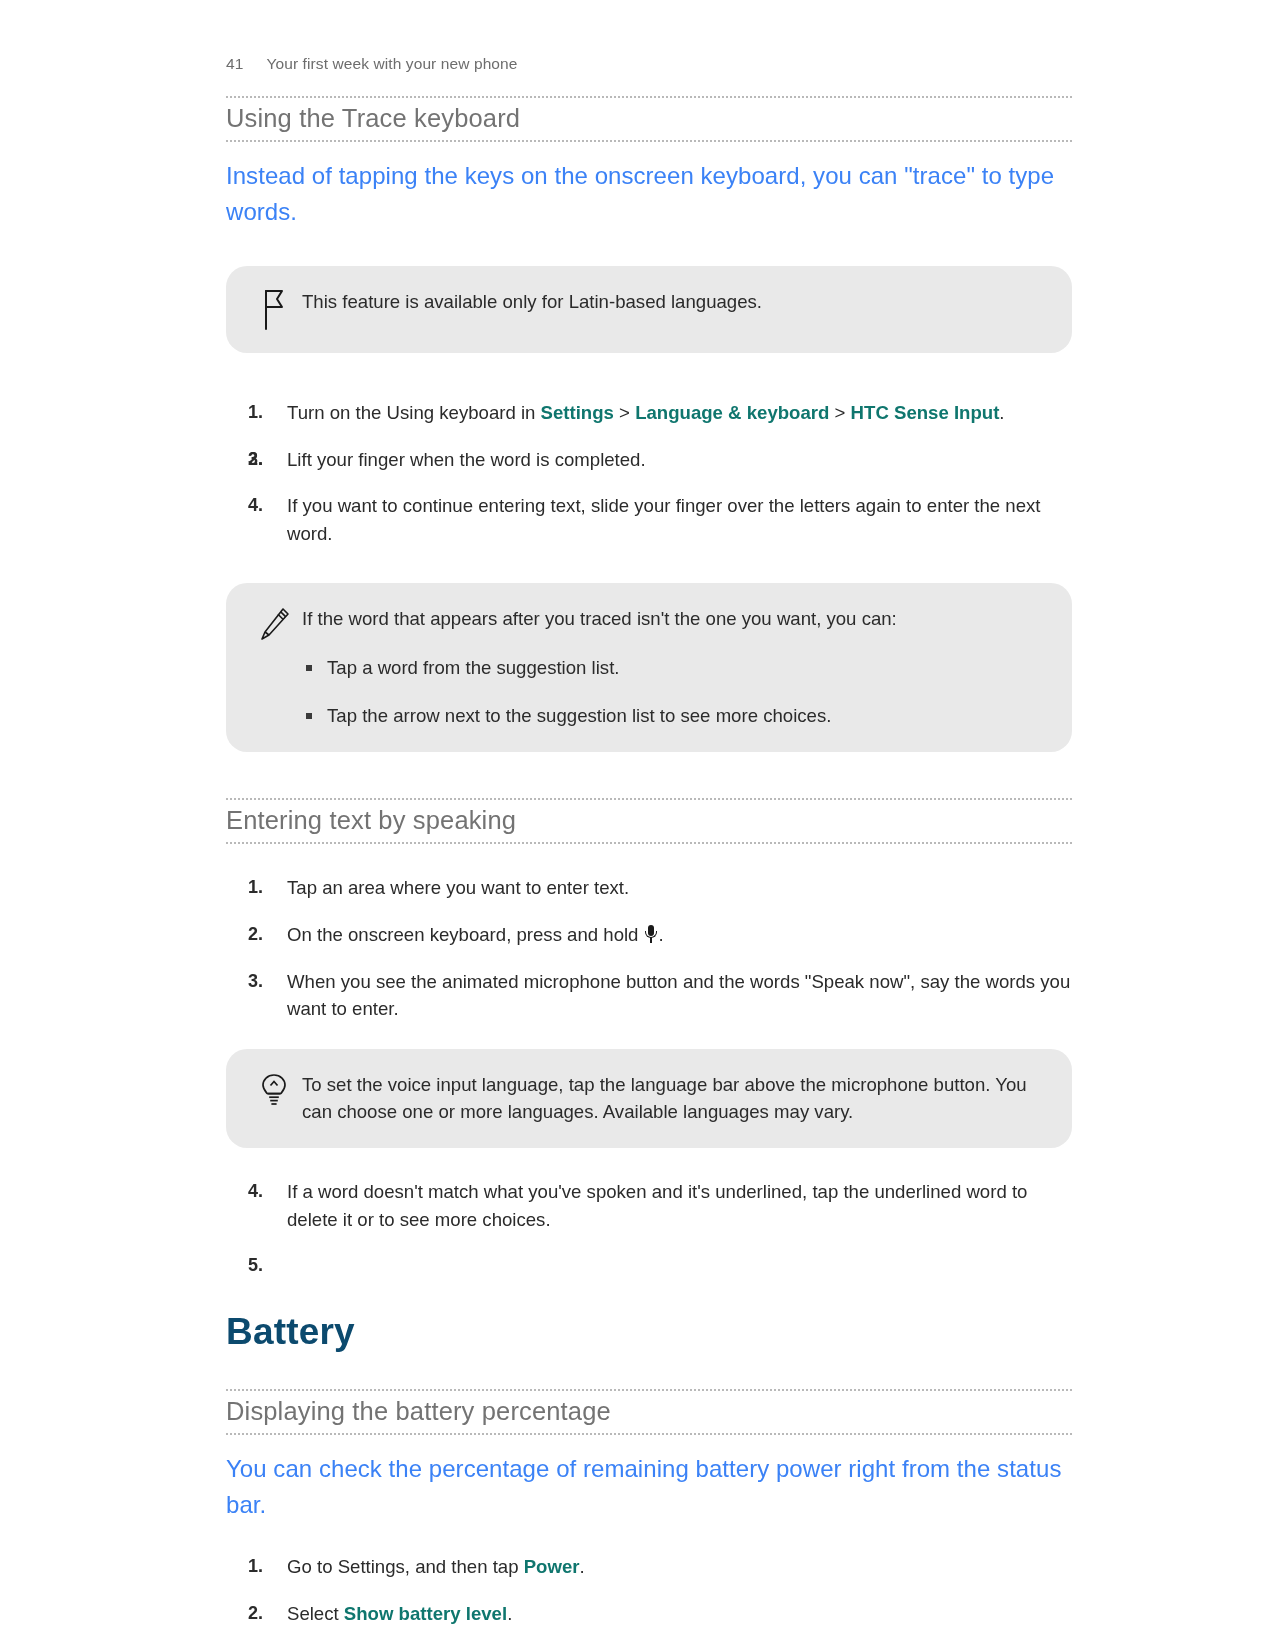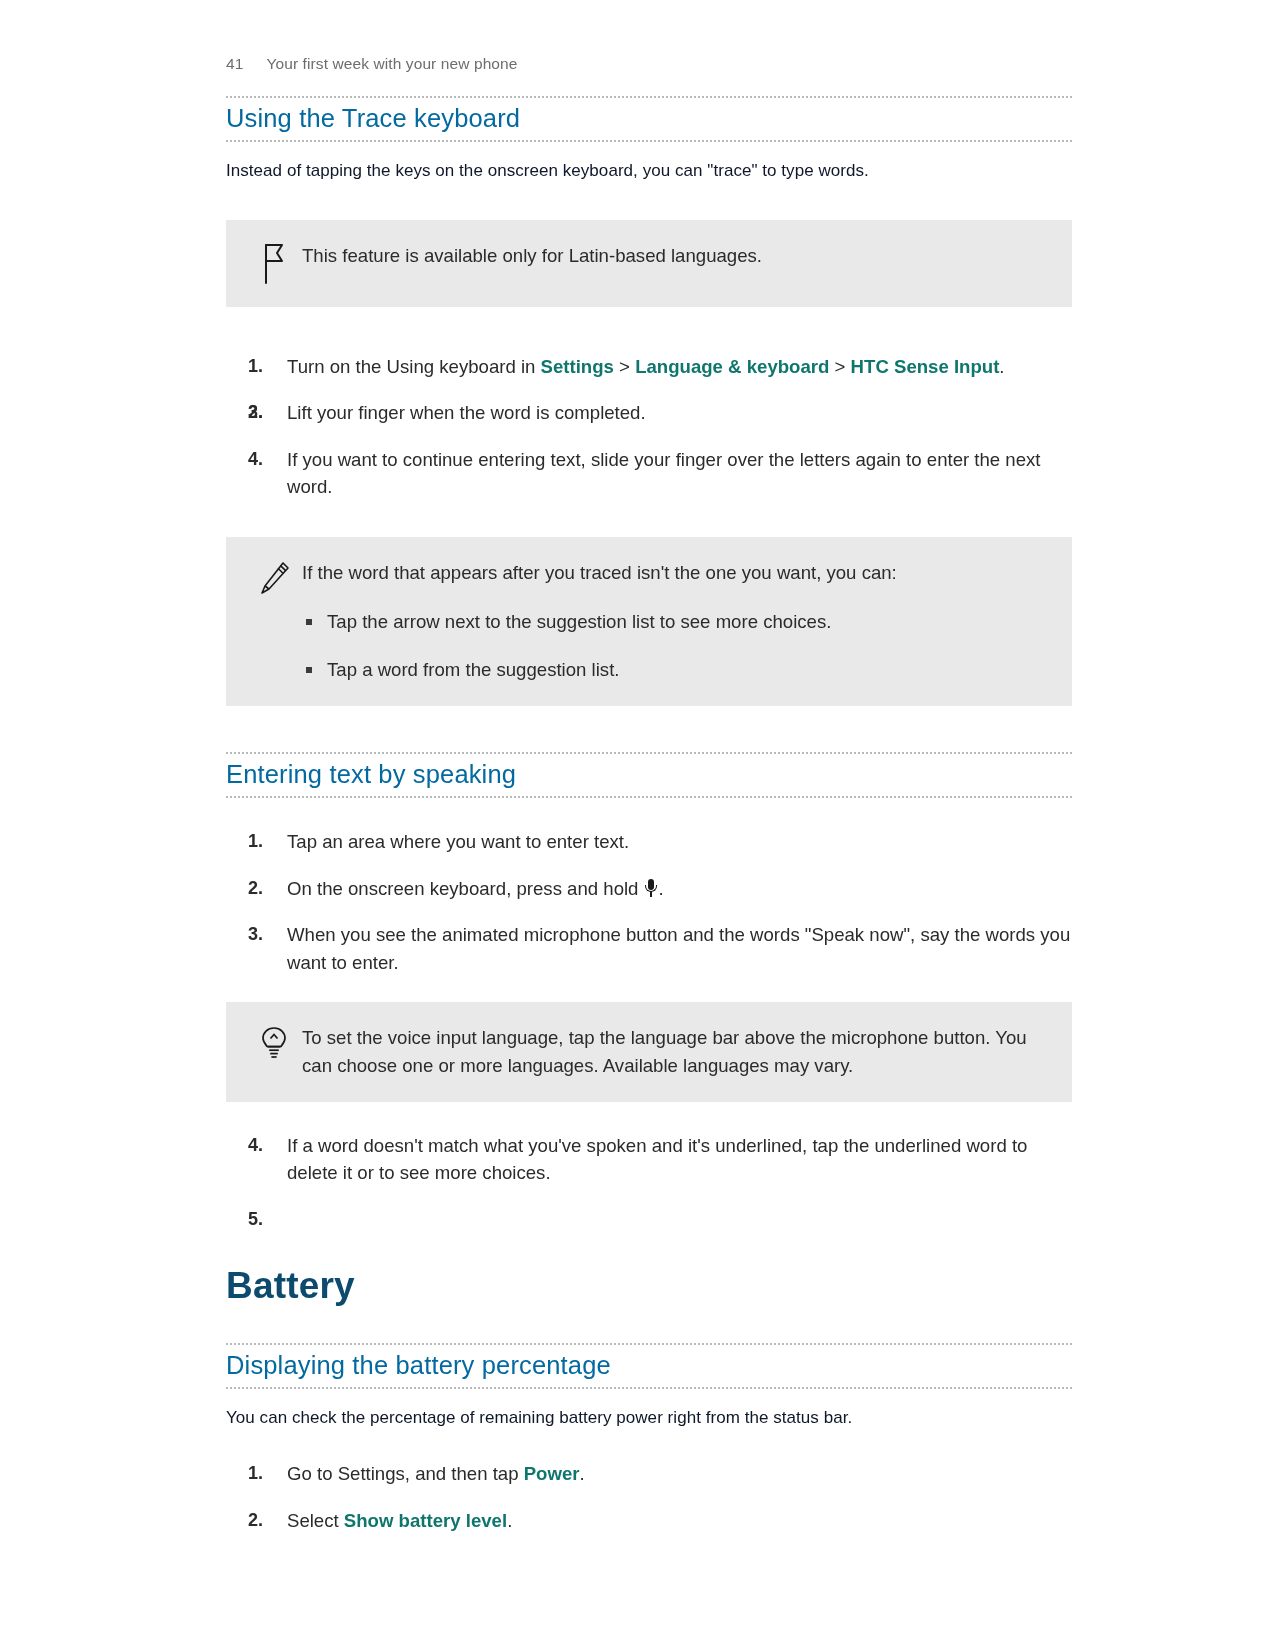--- a/index.html
+++ b/index.html
@@ -48,51 +48,52 @@
 
   
   .rule-dotted {
     border-top: 2px dotted #b9b9b9;
     height: 0;
     width: 100%;
   }
   h2.section-heading {
     font-size: 25.5px;
     font-weight: 400;
-    color: #0369a1;
+    color: #737373;
     margin: 6px 0 7px 0;
     letter-spacing: 0.15px;
     line-height: 1.15;
   }
   h1.chapter-heading {
     font-size: 37px;
     font-weight: 700;
     color: #0c4a6e;
     margin: 0;
     letter-spacing: 0.2px;
     line-height: 1.1;
   }
 
   
   p.body-text {
-    font-size: 17px;
+    font-size: 24px;
     line-height: 1.5;
-    color: #0f172a;
+    color: #3b82f6;
     margin: 16px 0 0 0;
     letter-spacing: 0.05px;
   }
 
   
   .callout {
     background: #e9e9e9;
     box-sizing: border-box;
     display: flex;
     align-items: flex-start;
     padding: 22px 30px 22px 20px;
     width: 100%;
+    border-radius: 21px;
   }
   .callout .callout-icon {
     flex: 0 0 56px;
     display: flex;
     justify-content: center;
     align-items: flex-start;
     padding-top: 1px;
   }
   .callout .callout-body {
     flex: 1 1 auto;
@@ -249,22 +250,22 @@
             <path d="M26 3 L31 8 L12 29 L5 33 L8 26 Z"></path>
             <path d="M23.5 5.6 L28.6 10.6"></path>
             <path d="M21 8.2 L26 13.2"></path>
             <path d="M8 26 L12 29"></path>
           </g>
         </svg>
       </div>
       <div class="callout-body">
         <p>If the word that appears after you traced isn't the one you want, you can:</p>
         <ul class="bullet-list">
+            <li><span class="sq-bullet"></span><span>Tap a word from the suggestion list.</span></li>
             <li><span class="sq-bullet"></span><span>Tap the arrow next to the suggestion list to see more choices.</span></li>
-            <li><span class="sq-bullet"></span><span>Tap a word from the suggestion list.</span></li>
           </ul>
       </div>
     </div>
 
     <div class="sp-46"></div>
 
     <div class="rule-dotted"></div>
     <h2 class="section-heading">Entering text by speaking</h2>
     <div class="rule-dotted"></div>
 

